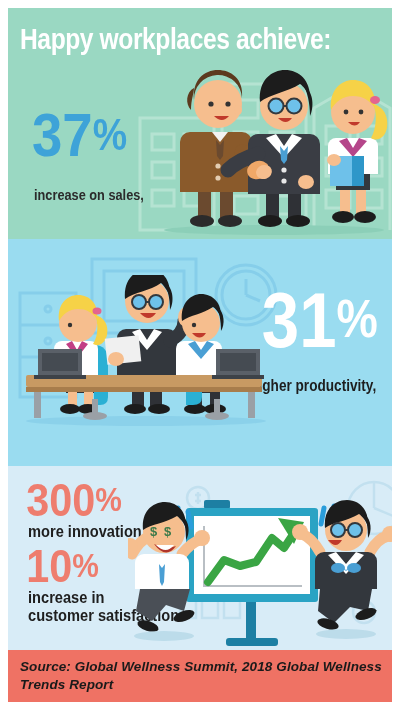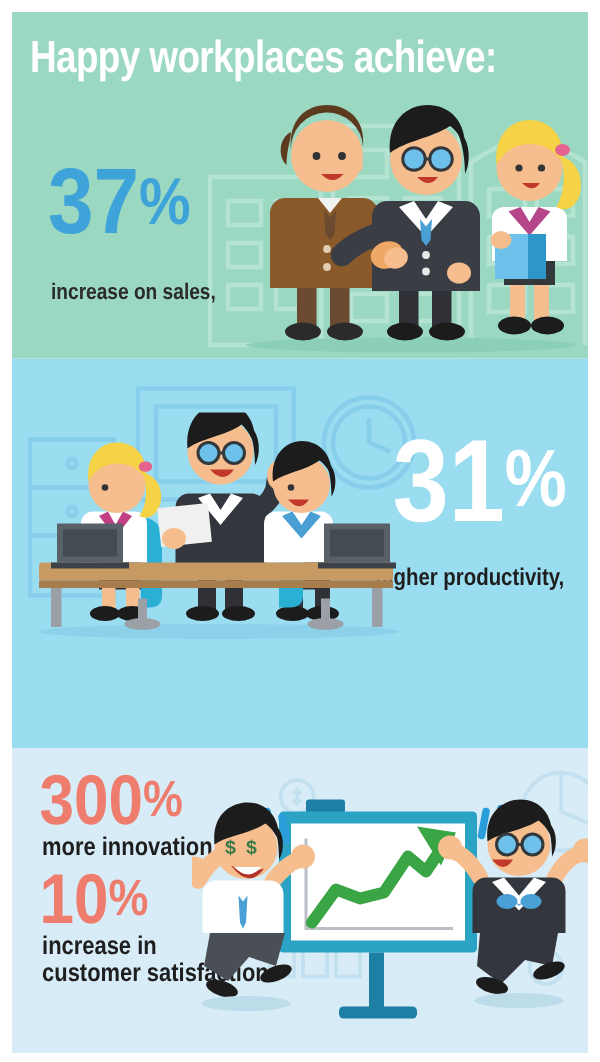--- a/index.html
+++ b/index.html
@@ -29,21 +29,21 @@
   }
   .p1-stat .pc{font-size:44px;vertical-align:6px;}
   .p1-sub{
     position:absolute;left:26px;top:178px;
     font-family:"Liberation Sans Narrow","Liberation Sans",sans-serif;
     font-weight:700;font-size:15px;color:#2b2b2b;
     transform:scaleX(.85);transform-origin:left center;white-space:nowrap;
   }
 
   
-  .panel2{position:relative;height:260px;background:#9adcf0;overflow:hidden;}
+  .panel2{position:relative;height:227px;background:#9adcf0;overflow:hidden;}
   .p2-stat{
     position:absolute;right:14px;top:42px;
     font-family:"Liberation Sans Narrow","Liberation Sans",sans-serif;
     font-weight:700;font-size:78px;line-height:1;color:#ffffff;
     transform:scaleX(.86);transform-origin:right center;white-space:nowrap;
   }
   .p2-stat .pc{font-size:54px;vertical-align:10px;}
   .p2-sub{
     position:absolute;right:16px;top:138px;
     font-family:"Liberation Sans Narrow","Liberation Sans",sans-serif;
@@ -404,14 +404,17 @@
         <circle cx="227" cy="36" r="7" fill="#6ec1ea" stroke="#33383d" stroke-width="2"></circle>
         <line x1="217" y1="36" x2="220" y2="36" stroke="#33383d" stroke-width="2"></line>
         <path d="M200 46 q8 10 14 0 z" fill="#c0392b"></path>
       </g>
 
       <ellipse cx="36" cy="142" rx="30" ry="5" fill="#bcdcea"></ellipse>
       <ellipse cx="218" cy="140" rx="30" ry="5" fill="#bcdcea"></ellipse>
     </svg>
   </section>
 
+  <footer class="footer">
+    <div class="footer-text">Source: Global Wellness Summit, 2018 Global Wellness Trends Report</div>
+  </footer>
 
 </div>
 
 </body></html>

